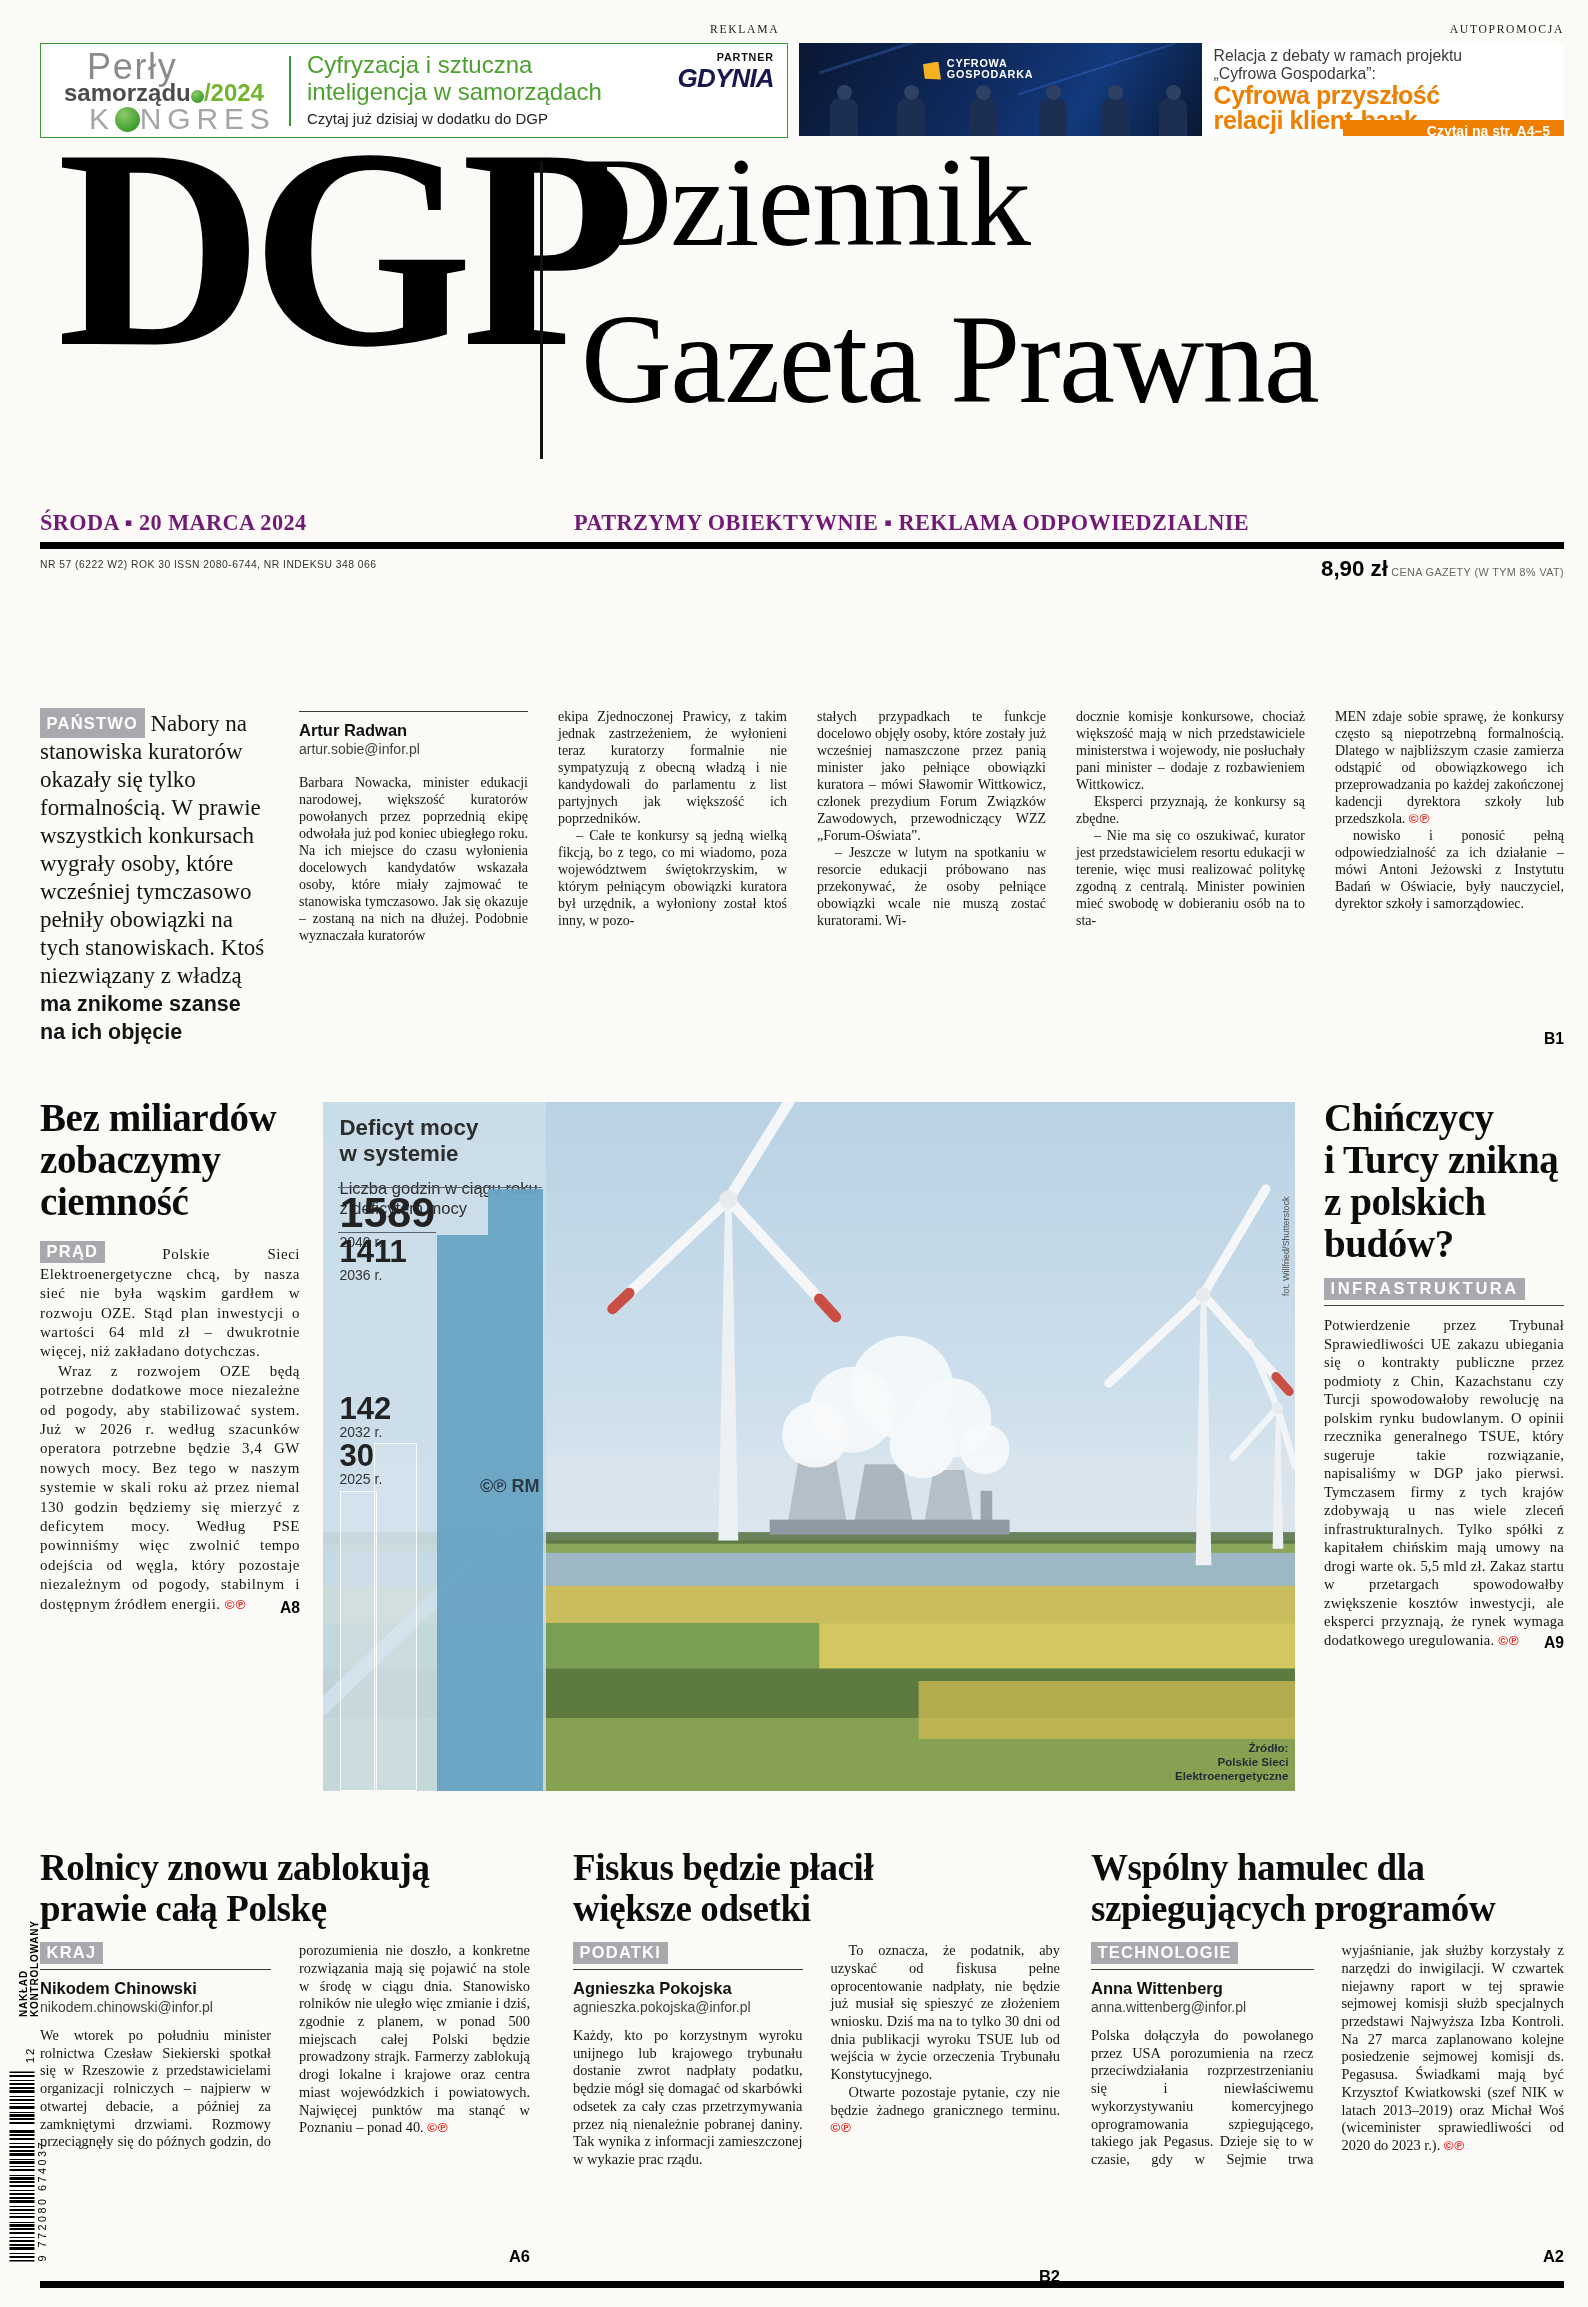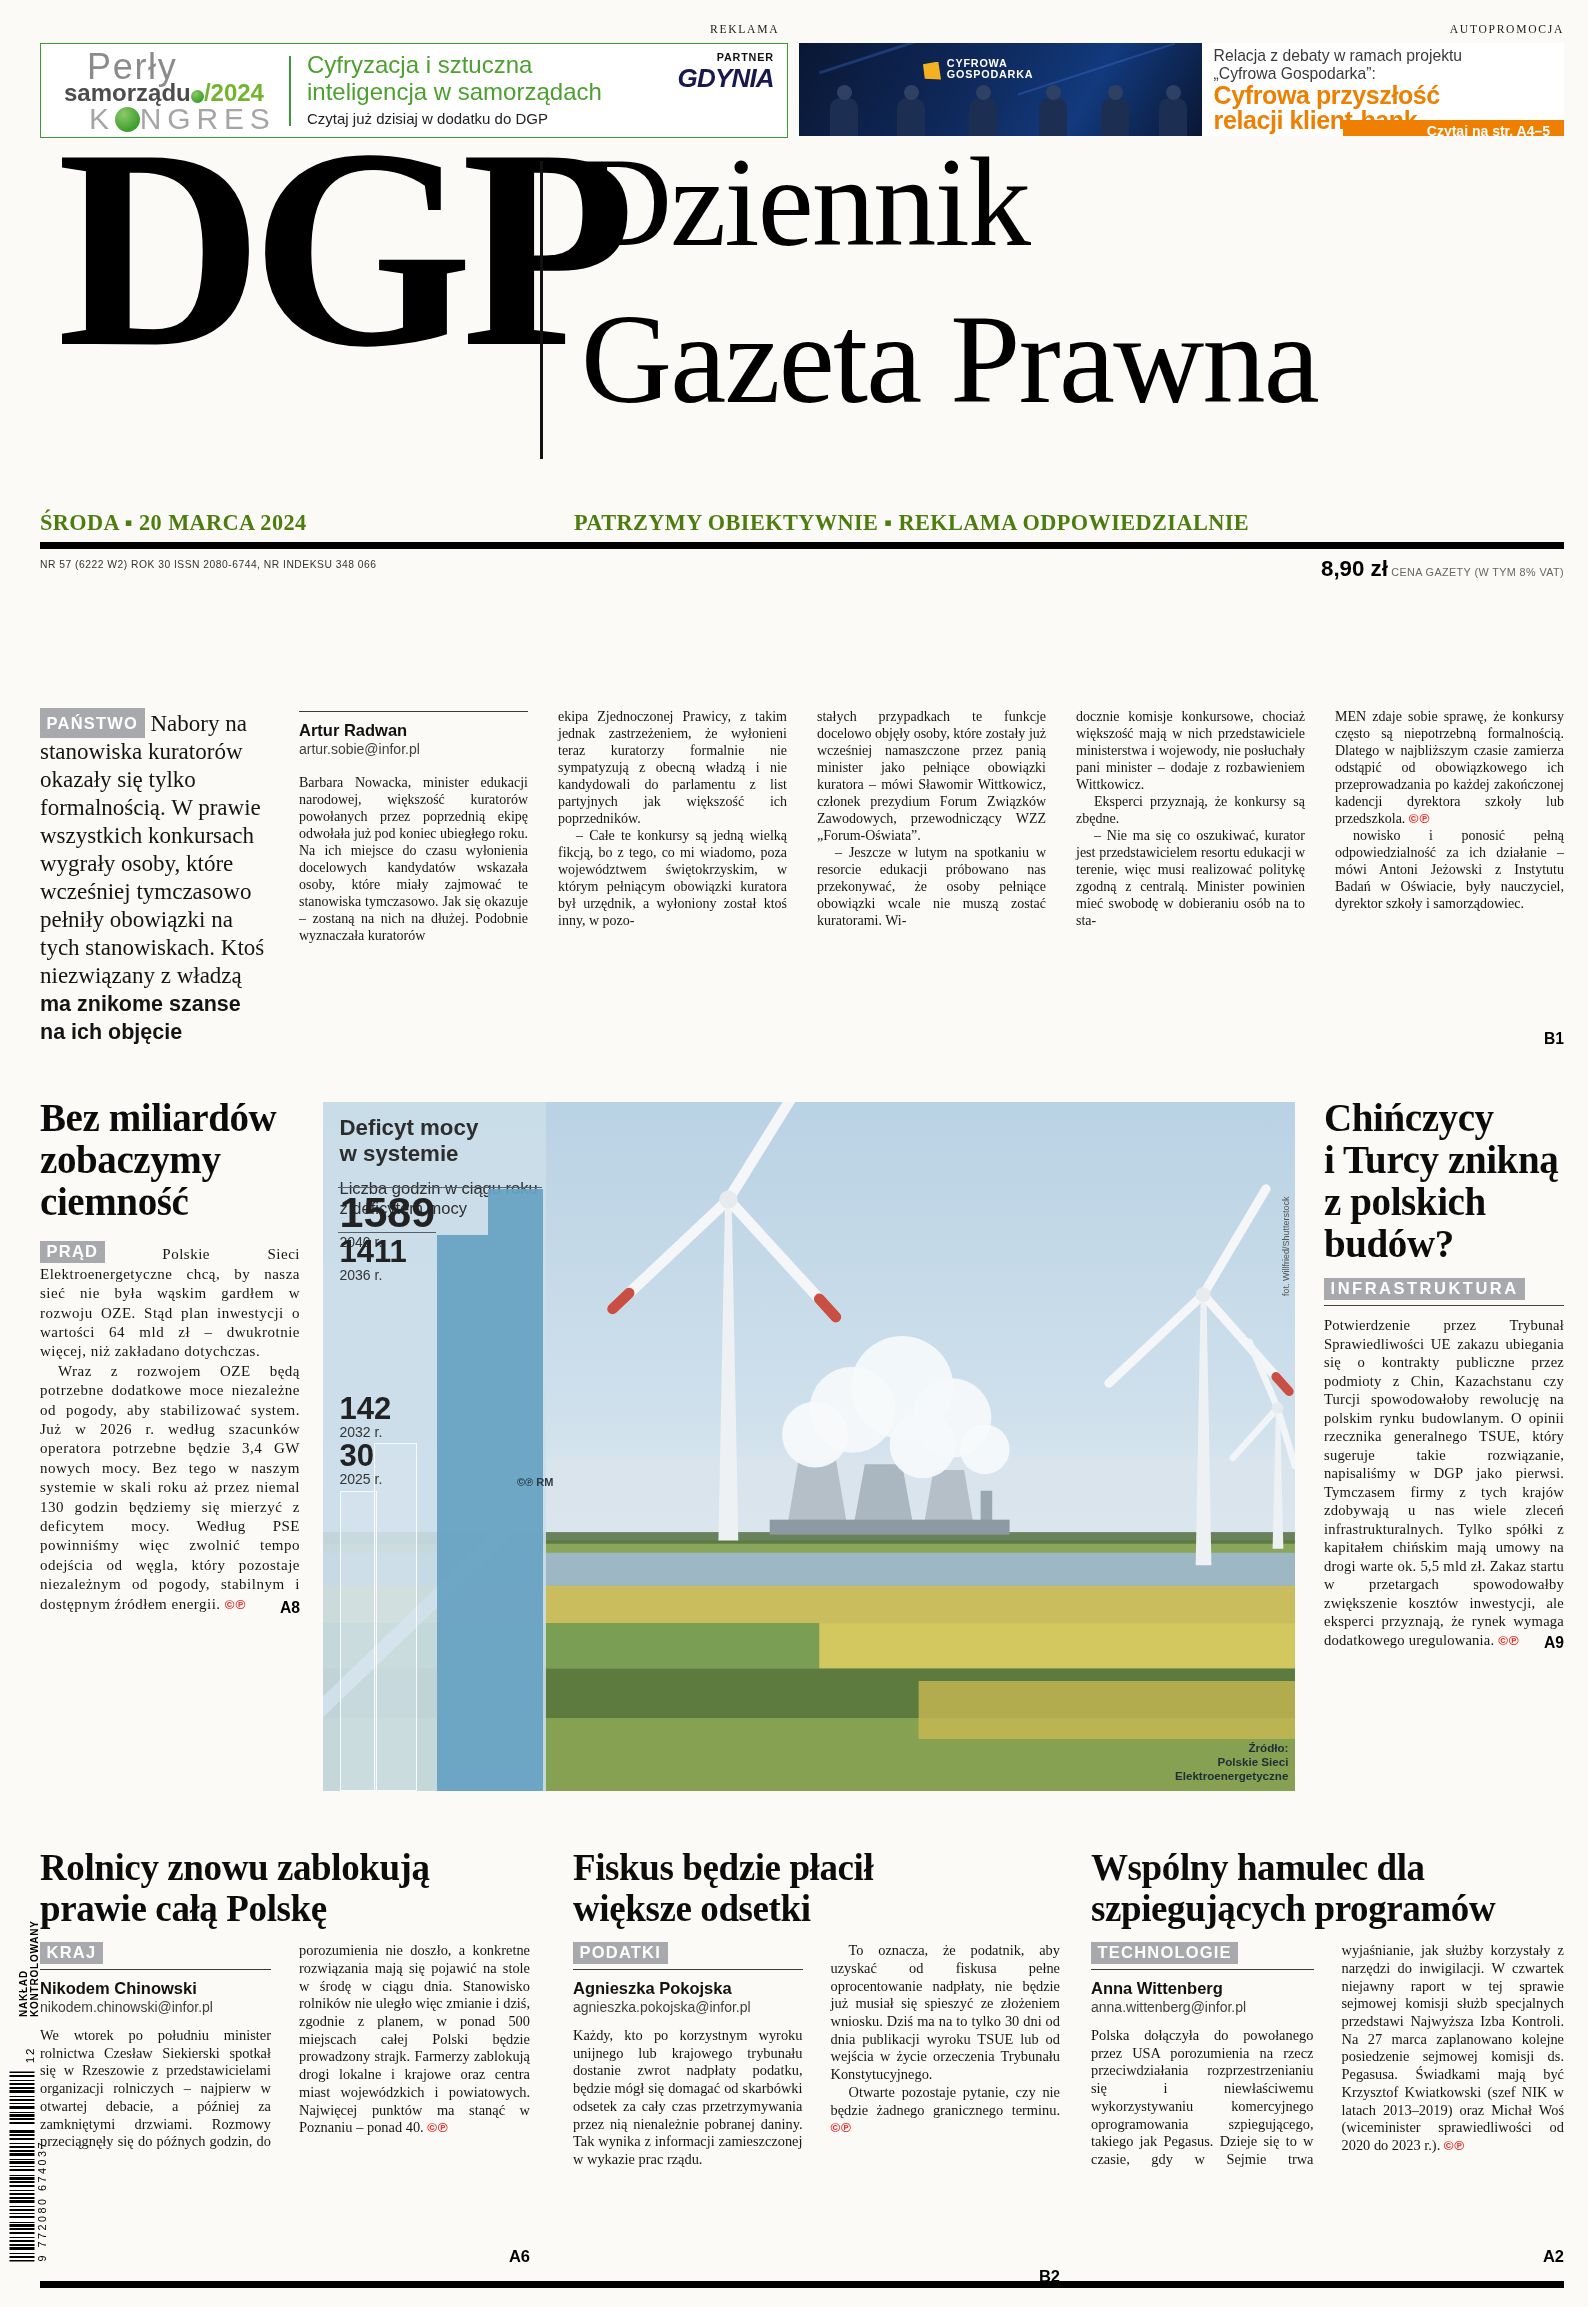--- a/index.html
+++ b/index.html
@@ -34,21 +34,21 @@
   .streak{position:absolute;background:rgba(80,140,255,.25);transform:rotate(-18deg);}
   .ad-panel{position:absolute;left:1202px;top:43px;width:362px;height:93px;background:#fff;}
   .ad-kicker{position:absolute;left:11.6px;top:4.1px;font-family:"Liberation Sans",sans-serif;font-size:15.7px;line-height:18px;color:#3a3a3a;}
   .ad-orange-head{position:absolute;left:11.6px;top:40px;font-family:"Liberation Sans",sans-serif;font-weight:700;font-size:25px;line-height:25px;color:#ee7f00;letter-spacing:-0.4px;}
   .ad-cta{position:absolute;right:0;bottom:0;left:141px;height:16px;background:#ee7f00;color:#fff;
           font-family:"Liberation Sans",sans-serif;font-weight:700;font-size:14px;text-align:right;line-height:22.3px;padding-right:14px;}
   
   .dgp{position:absolute;left:57px;top:106px;font-family:"Liberation Serif",serif;font-weight:700;font-size:285px;letter-spacing:-11.6px;color:#000;line-height:1;}
   .mast-div{position:absolute;left:540px;top:161px;width:2.5px;height:298px;background:#111;}
   .mast-title{position:absolute;left:581px;top:124px;font-family:"Liberation Serif",serif;font-size:126px;line-height:157px;color:#000;letter-spacing:-1.7px;}
-  .dateline{position:absolute;top:510px;left:40px;right:25px;font-family:"Liberation Serif",serif;font-size:22.3px;font-weight:600;letter-spacing:0.4px;color:#4d7c0f;}
+  .dateline{position:absolute;top:510px;left:40px;right:25px;font-family:"Liberation Serif",serif;font-size:22.3px;font-weight:600;letter-spacing:0.4px;color:#701a75;}
   .motto{position:absolute;left:534px;top:0;}
   .rule-thick{position:absolute;left:40px;top:542px;width:1524px;height:7.4px;background:#000;}
   .issueline{position:absolute;left:40px;top:559px;font-family:"Liberation Sans",sans-serif;font-size:10.3px;letter-spacing:0.5px;color:#333;}
   .priceline{position:absolute;right:25px;top:556px;text-align:right;}
   .price{font-family:"Liberation Sans",sans-serif;font-weight:700;font-size:22.3px;color:#000;}
   .price-note{font-family:"Liberation Sans",sans-serif;font-size:10.8px;color:#666;letter-spacing:0.4px;}
   
   .main-head{position:absolute;left:38px;top:578px;width:1526px;font-size:78px;letter-spacing:-0.8px;color:#0d0d0d;font-weight:400;}
   .story-band{position:absolute;left:40px;top:708px;width:1524px;display:flex;gap:30px;}
   .col{flex:1;position:relative;}
@@ -74,21 +74,21 @@
   .chart-panel{position:absolute;left:0;top:0;width:223px;height:689px;background:rgba(203,222,233,0.90);}
   .chart-title{position:absolute;left:16.5px;top:13.2px;font-family:"Liberation Sans",sans-serif;font-weight:700;font-size:22.3px;line-height:26px;color:#2d2d2d;}
   .chart-sub{position:absolute;left:16.5px;top:76px;font-family:"Liberation Sans",sans-serif;font-size:16.5px;line-height:20px;color:#2d2d2d;}
   .cl{position:absolute;left:16.5px;font-family:"Liberation Sans",sans-serif;color:#222;}
   .cl .v{font-weight:700;display:block;}
   .cl .y{font-size:14px;color:#333;}
   .cl-rule{position:absolute;left:15px;height:0;border-top:0.8px solid #55606a;}
   .bar{position:absolute;bottom:0;}
   .bar.solid{background:rgba(104,162,195,0.95);}
   .bar.outline{border:1.7px solid rgba(255,255,255,0.85);background:rgba(255,255,255,0.12);}
-  .chart-rm{position:absolute;left:157px;top:374px;font-family:"Liberation Sans",sans-serif;font-size:11px;font-weight:700;color:#2b3a45;margin-left:37px;}
+  .chart-rm{position:absolute;left:157px;top:374px;font-family:"Liberation Sans",sans-serif;font-size:18px;font-weight:700;color:#2b3a45;}
   .chart-src{position:absolute;right:6.6px;bottom:8.3px;text-align:right;font-family:"Liberation Sans",sans-serif;font-weight:700;font-size:11.6px;line-height:14px;color:#1f2d36;}
   .photo-credit{position:absolute;left:1281px;top:1296px;transform:rotate(-90deg);transform-origin:left top;
                 font-family:"Liberation Sans",sans-serif;font-size:9px;color:#555;white-space:nowrap;}
   .infra-col{position:absolute;left:1324px;top:1097px;width:240px;}
   .infra-col .tagrow{margin:13.2px 0 5px;}
   .infra-col .tagrule{border-top:1.2px solid #444;margin:5px 0 10px;}
   .infra-col .body p{font-size:14.6px;line-height:18.5px;letter-spacing:0.2px;text-align:justify;margin:0;}
   .infra-col .body{position:relative;}
   
   .bot-art{position:absolute;top:1847px;}

